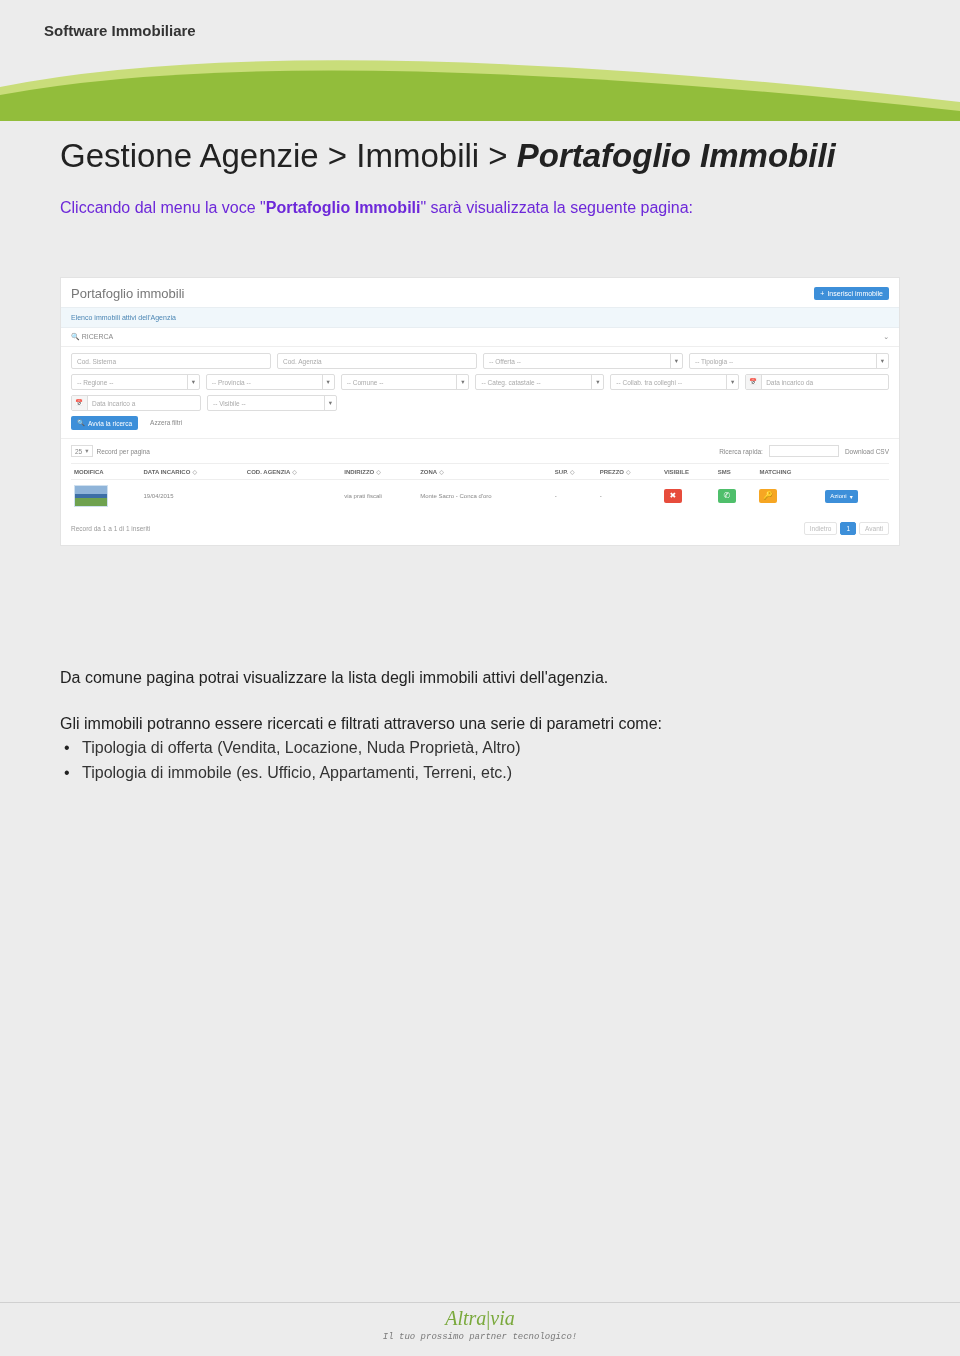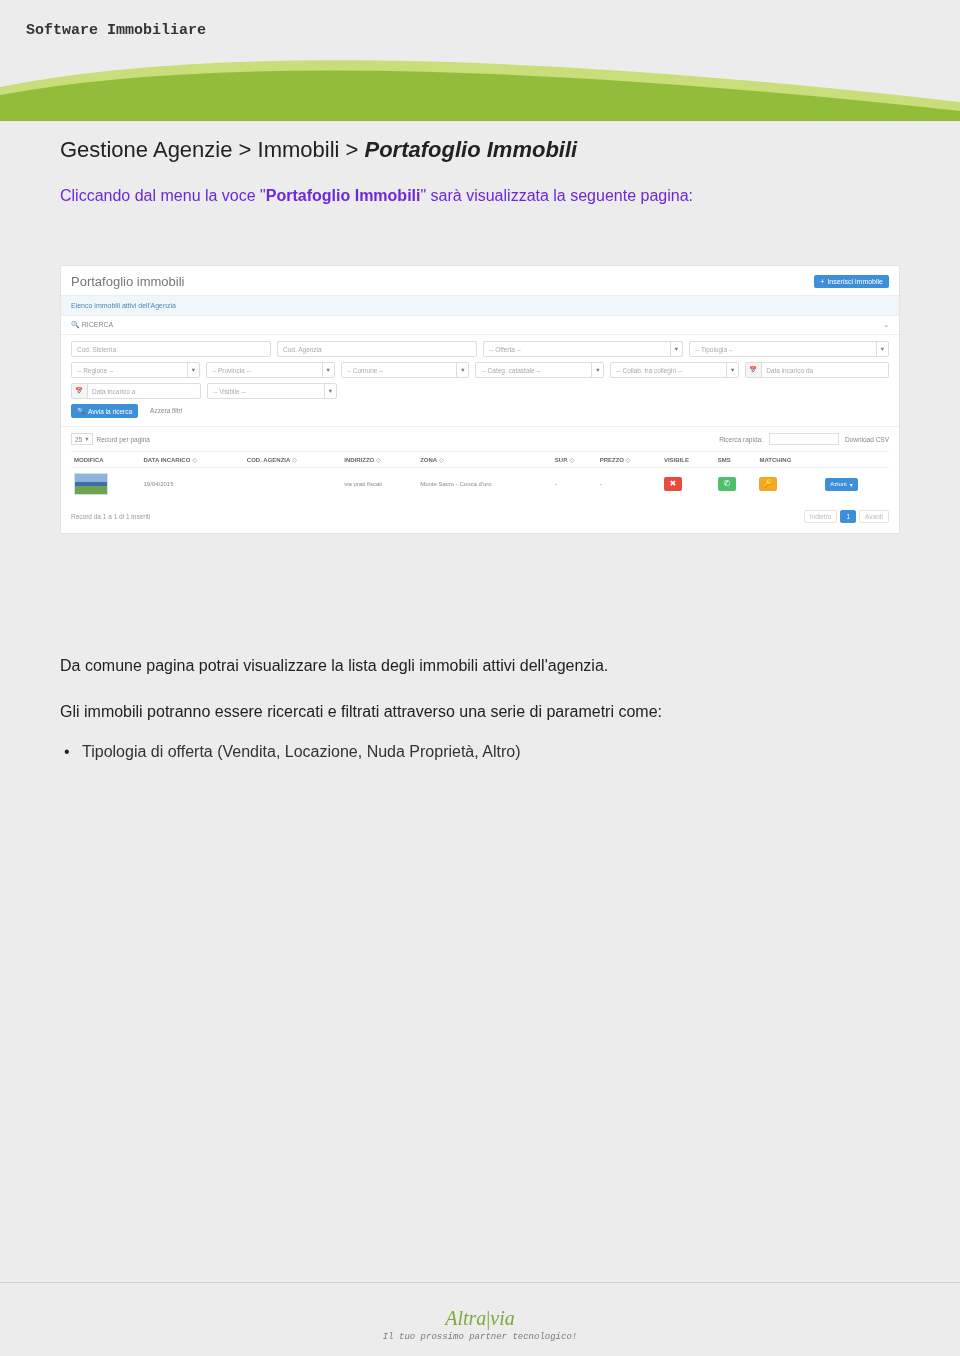--- a/index.html
+++ b/index.html
@@ -6,38 +6,37 @@
   body {
     width: 960px;
     height: 1356px;
     background: #ececec;
     font-family: "Segoe UI", "Helvetica Neue", Arial, sans-serif;
     color: #333;
     position: relative;
   }
   
   .hdr {
-    padding: 22px 26px 8px;
+    padding: 22px 44px 8px;
     font-weight: 700;
     font-size: 15px;
     background: #ececec;
-    font-family: Liberation Mono, monospace;
   }
   .swoosh {
     height: 74px;
     position: relative;
     overflow: hidden;
   }
   .swoosh svg { display:block; }
   
   .page {
     padding: 0 60px;
   }
   h1.title {
-    font-size: 22px;
+    font-size: 33px;
     font-weight: 400;
     color: #222;
     margin-top: 16px;
     margin-bottom: 24px;
   }
   h1.title .crumb-strong { font-weight: 700; font-style: italic; }
   .lead {
     font-size: 16px;
     color: #6d28d9;
   }
@@ -101,28 +100,28 @@
   .dotbtn.orange{ background:#f6a623; color:#fff;}
   .dotbtn i { display:block; text-align:center; font-style:normal; font-size:8px; line-height:14px;}
   .btn-azioni { background:#3d8fd9; color:#fff; font-size:6px; padding:3px 5px; border-radius:2px; display:inline-flex; align-items:center; gap:3px;}
   .tblfoot { display:flex; justify-content:space-between; align-items:center; padding:10px; font-size:6.5px; color:#999;}
   .pager { display:flex; gap:3px; align-items:center;}
   .pgbtn { border:1px solid #e4e4e4; padding:2px 5px; color:#bbb; border-radius:2px;}
   .pgbtn.cur { background:#3d8fd9; color:#fff; border-color:#3d8fd9;}
 
   
   .para { font-size:16px; line-height:1.5; color:#222; margin-bottom:22px;}
-  ul.blt { list-style:none; padding-left:4px; font-size:16px; line-height:1.55;margin-top:16px;}
+  ul.blt { list-style:none; padding-left:4px; font-size:16px; line-height:1.55;}
   ul.blt li::before { content:"•"; color:#222; display:inline-block; width:18px;}
 
   
   .footer {
     position:absolute; bottom:0; left:0; right:0;
     border-top:1px solid #d0d0d0;
-    text-align:center; padding:24px 0 14px;
+    text-align:center; padding:4px 0 14px;
   }
   .brand { font-family:"Times New Roman", serif; font-style:italic; font-size:20px; color:#7aa93c;}
   .brand .split { color:#7aa93c; font-style:normal;}
   .brand .v2 { color:#7aa93c; }
   .tag { font-size:9px; font-style:italic; color:#7a7a7a; margin-top:2px;font-family:Liberation Mono, monospace;}
   .sortic { font-size:6px; color:#bbb; margin-left:2px;}
 </style>
 </head>
 <body>
 
@@ -286,20 +285,21 @@
         <span class="pgbtn cur">1</span>
         <span class="pgbtn">Avanti</span>
       </span>
     </div>
   </div>
 
   <p class="para">Da comune pagina potrai visualizzare la lista degli immobili attivi dell'agenzia.</p>
   <p class="para" style="margin-bottom:0">Gli immobili potranno essere ricercati e filtrati attraverso una serie di parametri come:</p>
   <ul class="blt">
     <li>Tipologia di offerta (Vendita, Locazione, Nuda Proprietà, Altro)</li>
+    <li>Tipologia di immobile (es. Ufficio, Appartamenti, Terreni, etc.)</li>
   </ul>
 
 </div>
 
 <div class="footer">
   <div class="brand">
     <span>Altra</span><span class="split">|</span><span class="v2">via</span>
   </div>
   <div class="tag">Il tuo prossimo partner tecnologico!</div>
 </div>

